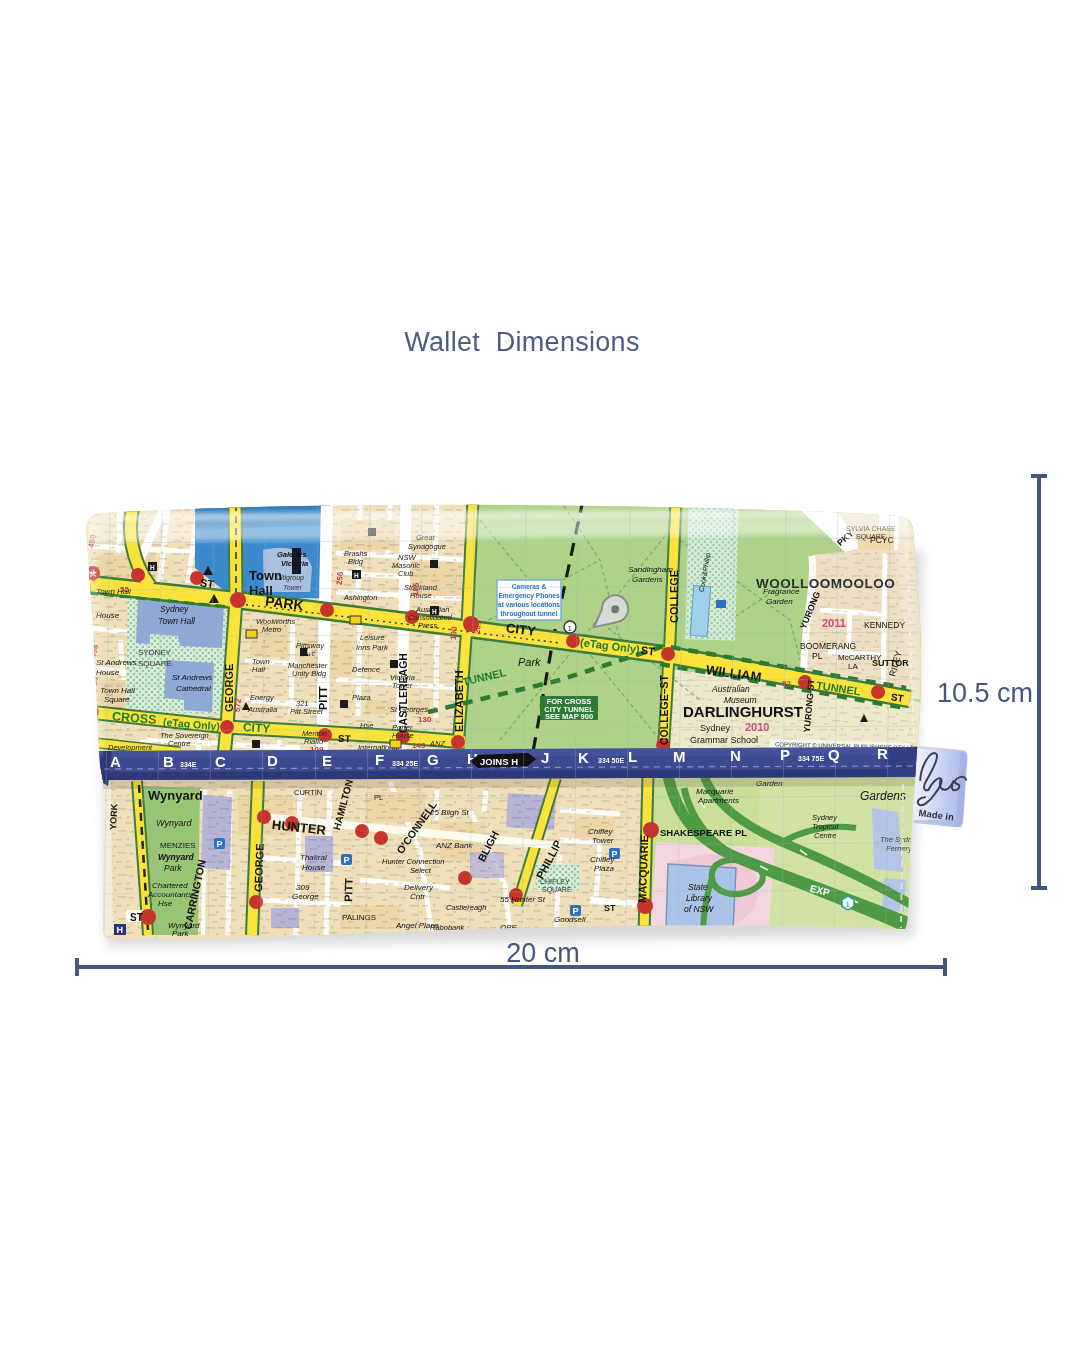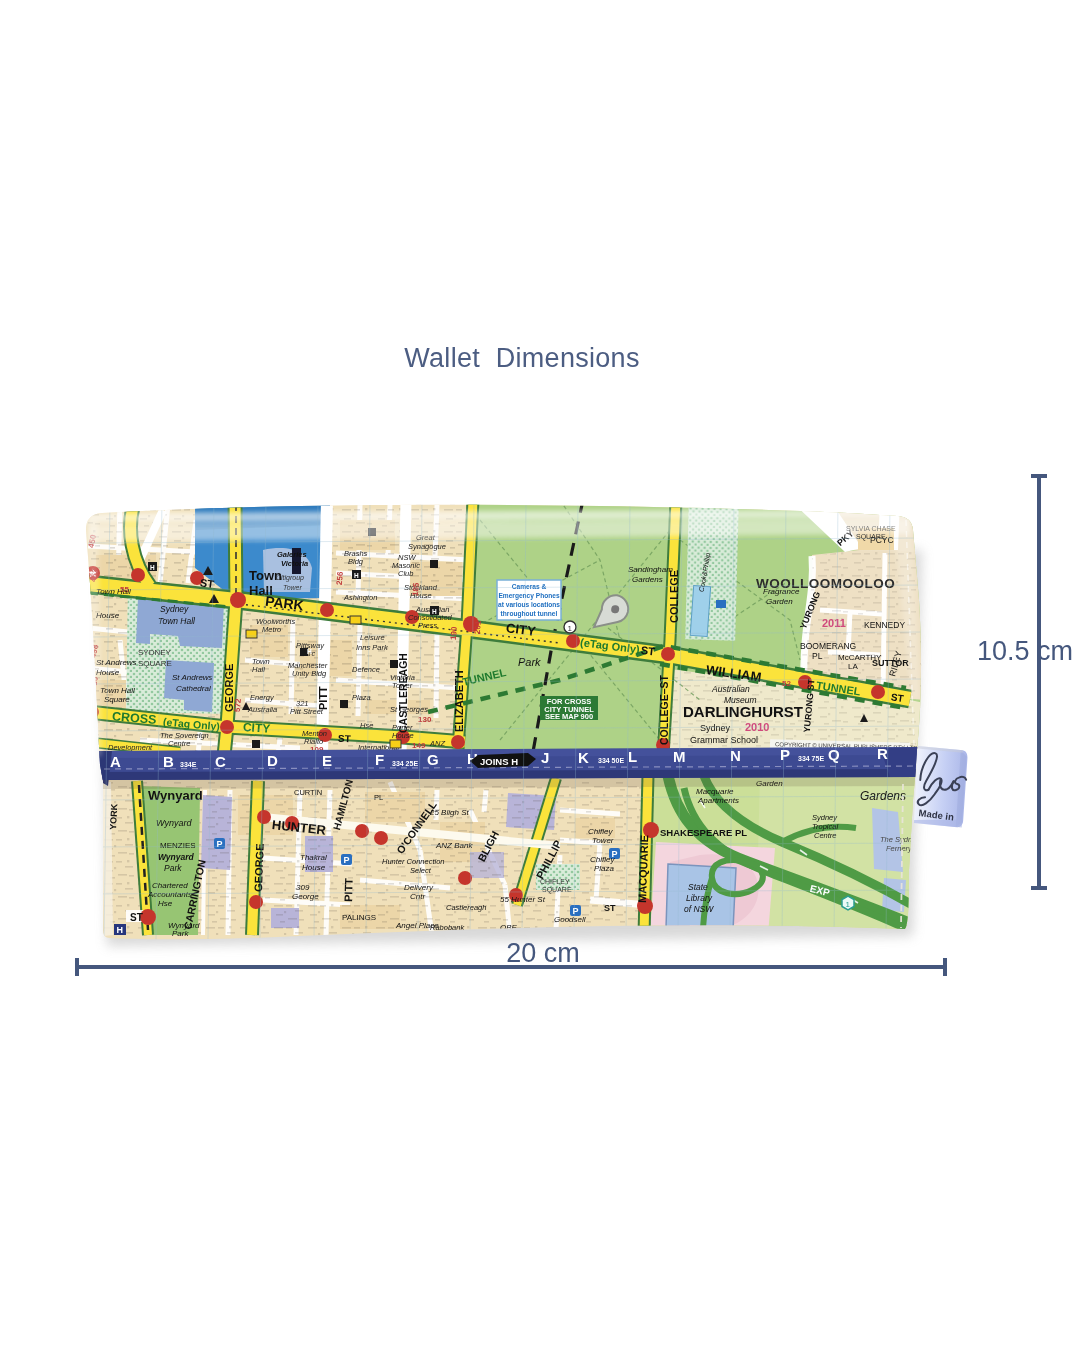--- a/index.html
+++ b/index.html
@@ -1,20 +1,20 @@
 <!DOCTYPE html>
 <html><head>
 <meta charset="utf-8">
 <style>
   html,body{margin:0;padding:0;background:#fff;}
   #page{position:relative;width:1080px;height:1350px;background:#fff;overflow:hidden;
         font-family:"Liberation Sans",sans-serif;}
   #title{position:absolute;left:0;top:327px;width:1044px;text-align:center;
-         font-size:27px;letter-spacing:0.3px;color:#4c5d82;margin-top:16px;}
-  #lbl105{position:absolute;left:937px;top:636px;font-size:27px;color:#45577d;margin-left:40px;}
+         font-size:27px;letter-spacing:0.3px;color:#4c5d82;}
+  #lbl105{position:absolute;left:937px;top:678px;font-size:27px;color:#45577d;}
   #lbl20{position:absolute;left:0;top:938px;width:1086px;text-align:center;font-size:27px;color:#45577d;}
   .vline{position:absolute;left:1037px;top:474px;width:4px;height:416px;background:#45577d;}
   .vcap{position:absolute;left:1031px;width:16px;height:4px;background:#45577d;}
   .hline{position:absolute;left:77px;top:965px;width:870px;height:4px;background:#45577d;}
   .hcap{position:absolute;top:958px;width:4px;height:18px;background:#45577d;}
 </style>
 </head>
 <body>
 <div id="page">
   <div id="title">Wallet&nbsp; Dimensions</div>

